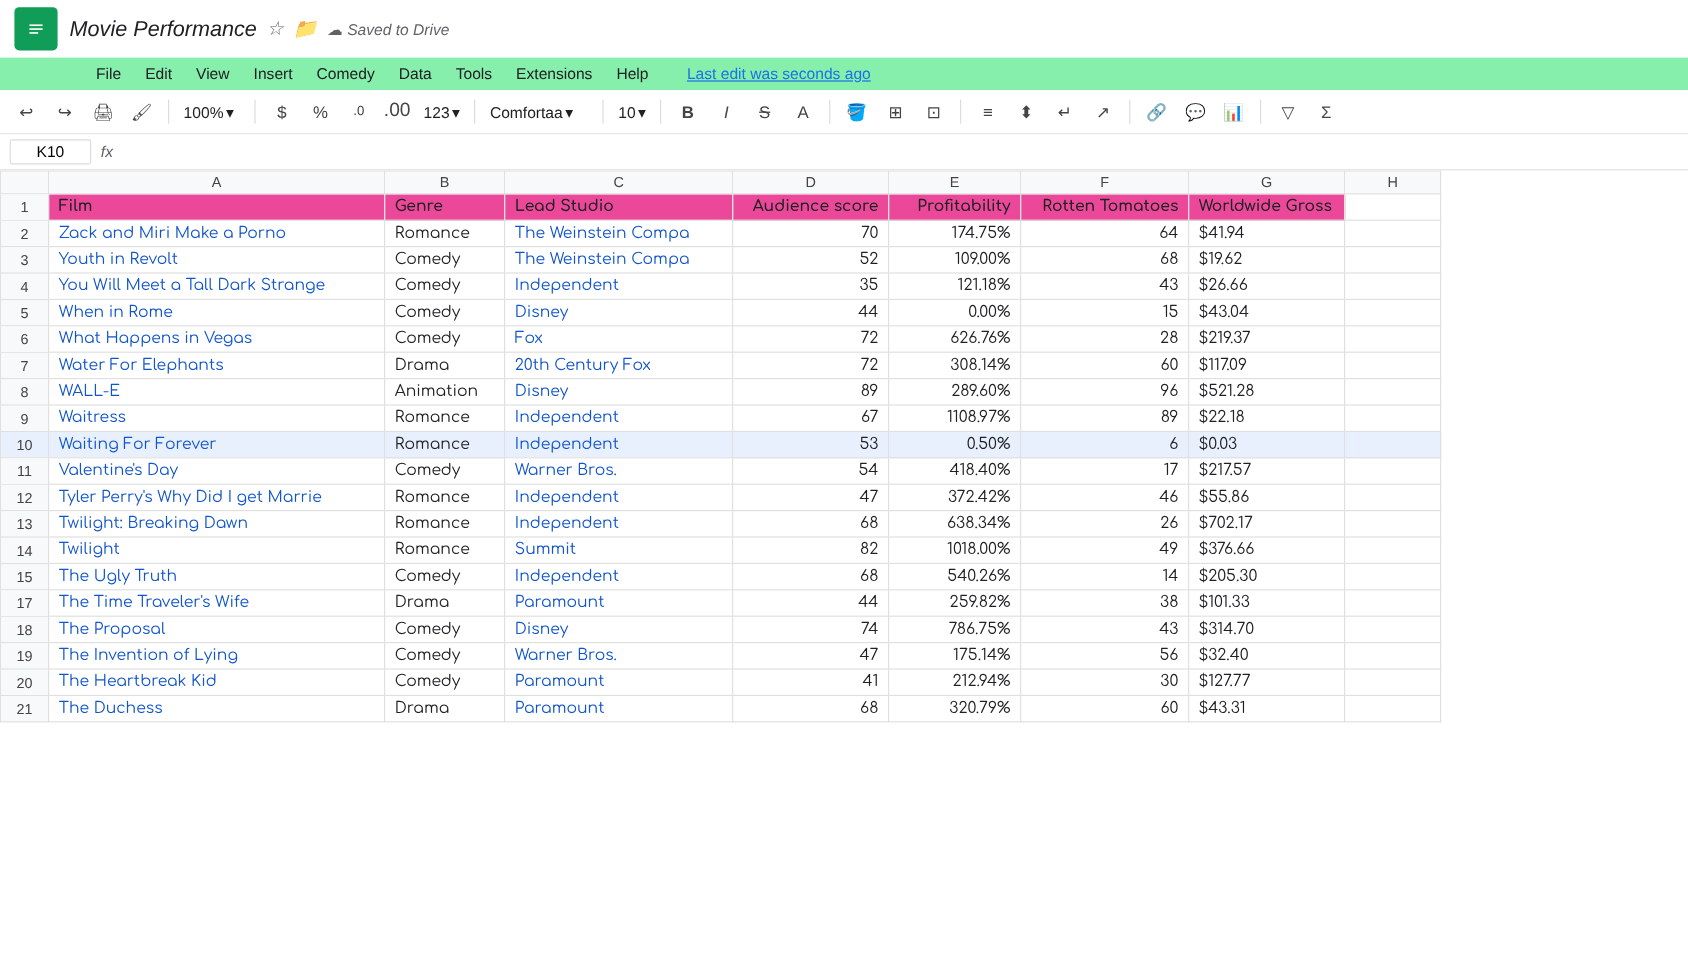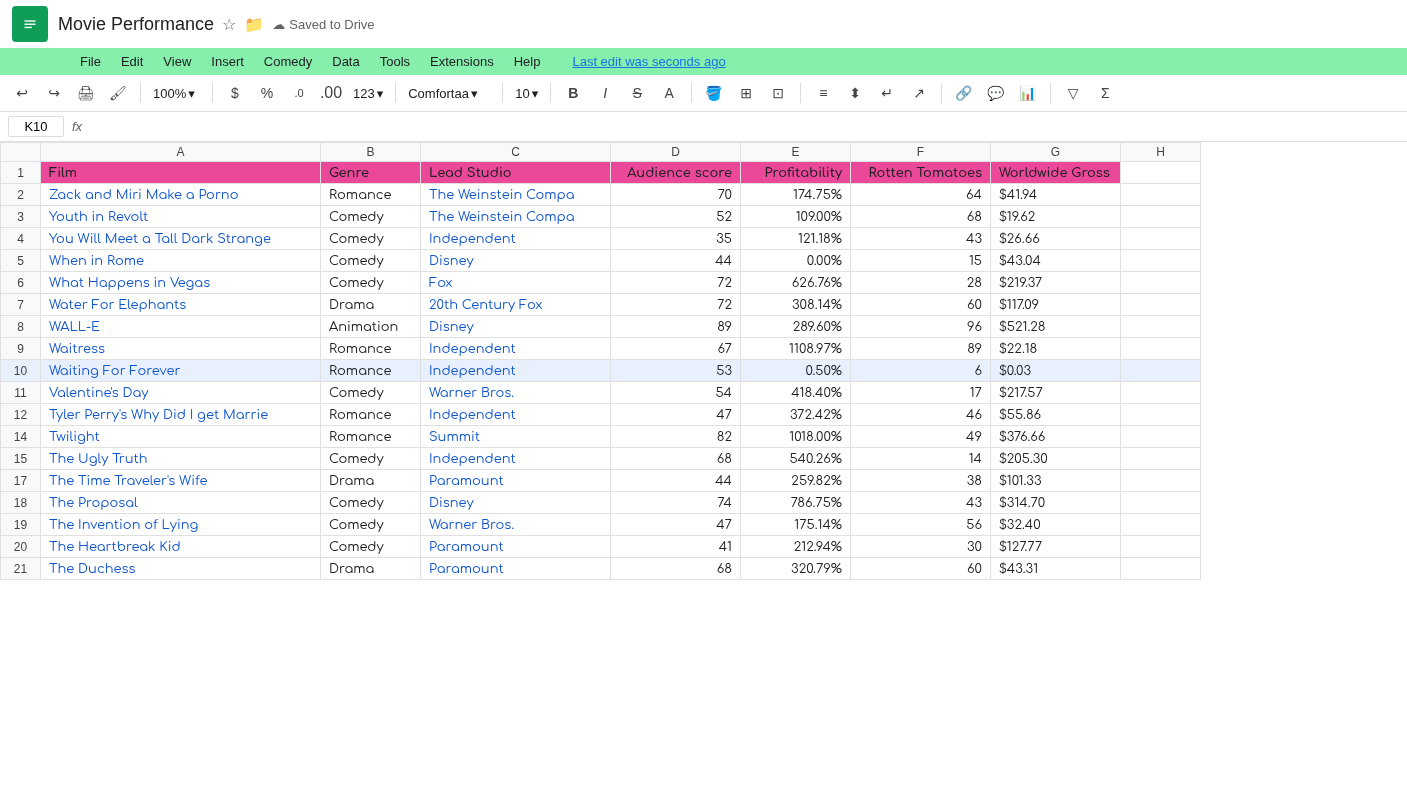--- a/index.html
+++ b/index.html
@@ -21,21 +21,21 @@
     .toolbar { display: flex; align-items: center; padding: 4px 8px; gap: 4px; border-bottom: 1px solid #e0e0e0; background: #fff; flex-wrap: nowrap; }
     .toolbar-btn { display: flex; align-items: center; justify-content: center; width: 28px; height: 28px; border-radius: 4px; cursor: pointer; color: #444; font-size: 14px; border: none; background: none; }
     .toolbar-sep { width: 1px; height: 20px; background: #dadce0; margin: 0 4px; }
     .toolbar-select { font-size: 13px; border: none; background: none; cursor: pointer; color: #202124; display: flex; align-items: center; gap: 2px; padding: 2px 4px; border-radius: 4px; }
     .zoom-select { min-width: 55px; }
     .font-select { min-width: 90px; }
     .size-select { min-width: 30px; }
 
     
     .formula-bar { display: flex; align-items: center; padding: 4px 8px; border-bottom: 1px solid #e0e0e0; gap: 8px; background: #fff; }
-    .cell-ref { width: 56px; font-size: 13px; border: 1px solid #dadce0; padding: 2px 6px; border-radius: 2px; text-align: center; }
+    .cell-ref { width: 68px; font-size: 13px; border: 1px solid #dadce0; padding: 2px 6px; border-radius: 2px; text-align: center; }
     .fx-icon { color: #5f6368; font-size: 13px; font-style: italic; }
     .formula-input { flex: 1; font-size: 13px; border: none; outline: none; color: #202124; }
 
     
     .spreadsheet-container { overflow: auto; height: calc(100vh - 160px); }
     table { border-collapse: collapse; font-size: 13px; }
     th, td { border: 1px solid #e0e0e0; white-space: nowrap; }
     
     
     .col-header { background: #f8f9fa; text-align: center; font-weight: 400; color: #444; padding: 2px 8px; font-size: 12px; min-width: 30px; position: sticky; top: 0; z-index: 2; border: 1px solid #e0e0e0; }
@@ -67,21 +67,21 @@
 <div class="top-bar">
   <div class="app-icon">
     <svg viewBox="0 0 24 24" fill="white">
       <rect x="3" y="3" width="18" height="18" rx="2" fill="#0f9d58"></rect>
       <rect x="6" y="8" width="12" height="1.5" fill="white"></rect>
       <rect x="6" y="11.5" width="12" height="1.5" fill="white"></rect>
       <rect x="6" y="15" width="8" height="1.5" fill="white"></rect>
     </svg>
   </div>
   <div class="title-area">
-    <div style="display:flex;align-items:center;gap:8px;">
+    <div style="display:flex;align-items:center;gap:8px;font-style:italic;">
       <span class="doc-title">Movie Performance</span>
       <span style="color:#5f6368;font-size:16px;">☆</span>
       <span style="color:#5f6368;font-size:16px;">📁</span>
       <span style="color:#5f6368;font-size:13px;display:flex;align-items:center;gap:4px;">
         <span>☁</span>
         <span>Saved to Drive</span>
       </span>
     </div>
   </div>
 </div>
@@ -300,20 +300,31 @@
           <td class="cell cell-text-blue col-a">Tyler Perry's Why Did I get Marrie</td>
           <td class="cell cell-text-dark col-b">Romance</td>
           <td class="cell cell-text-blue col-c">Independent</td>
           <td class="cell cell-text-dark col-d cell-right">47</td>
           <td class="cell cell-text-dark col-e cell-right">372.42%</td>
           <td class="cell cell-text-dark col-f cell-right">46</td>
           <td class="cell cell-text-dark col-g">$55.86</td>
           <td class="cell col-h"></td>
         </tr>
         <tr>
+          <td class="row-header">13</td>
+          <td class="cell cell-text-blue col-a">Twilight: Breaking Dawn</td>
+          <td class="cell cell-text-dark col-b">Romance</td>
+          <td class="cell cell-text-blue col-c">Independent</td>
+          <td class="cell cell-text-dark col-d cell-right">68</td>
+          <td class="cell cell-text-dark col-e cell-right">638.34%</td>
+          <td class="cell cell-text-dark col-f cell-right">26</td>
+          <td class="cell cell-text-dark col-g">$702.17</td>
+          <td class="cell col-h"></td>
+        </tr>
+        <tr>
           <td class="row-header">14</td>
           <td class="cell cell-text-blue col-a">Twilight</td>
           <td class="cell cell-text-dark col-b">Romance</td>
           <td class="cell cell-text-blue col-c">Summit</td>
           <td class="cell cell-text-dark col-d cell-right">82</td>
           <td class="cell cell-text-dark col-e cell-right">1018.00%</td>
           <td class="cell cell-text-dark col-f cell-right">49</td>
           <td class="cell cell-text-dark col-g">$376.66</td>
           <td class="cell col-h"></td>
         </tr>

